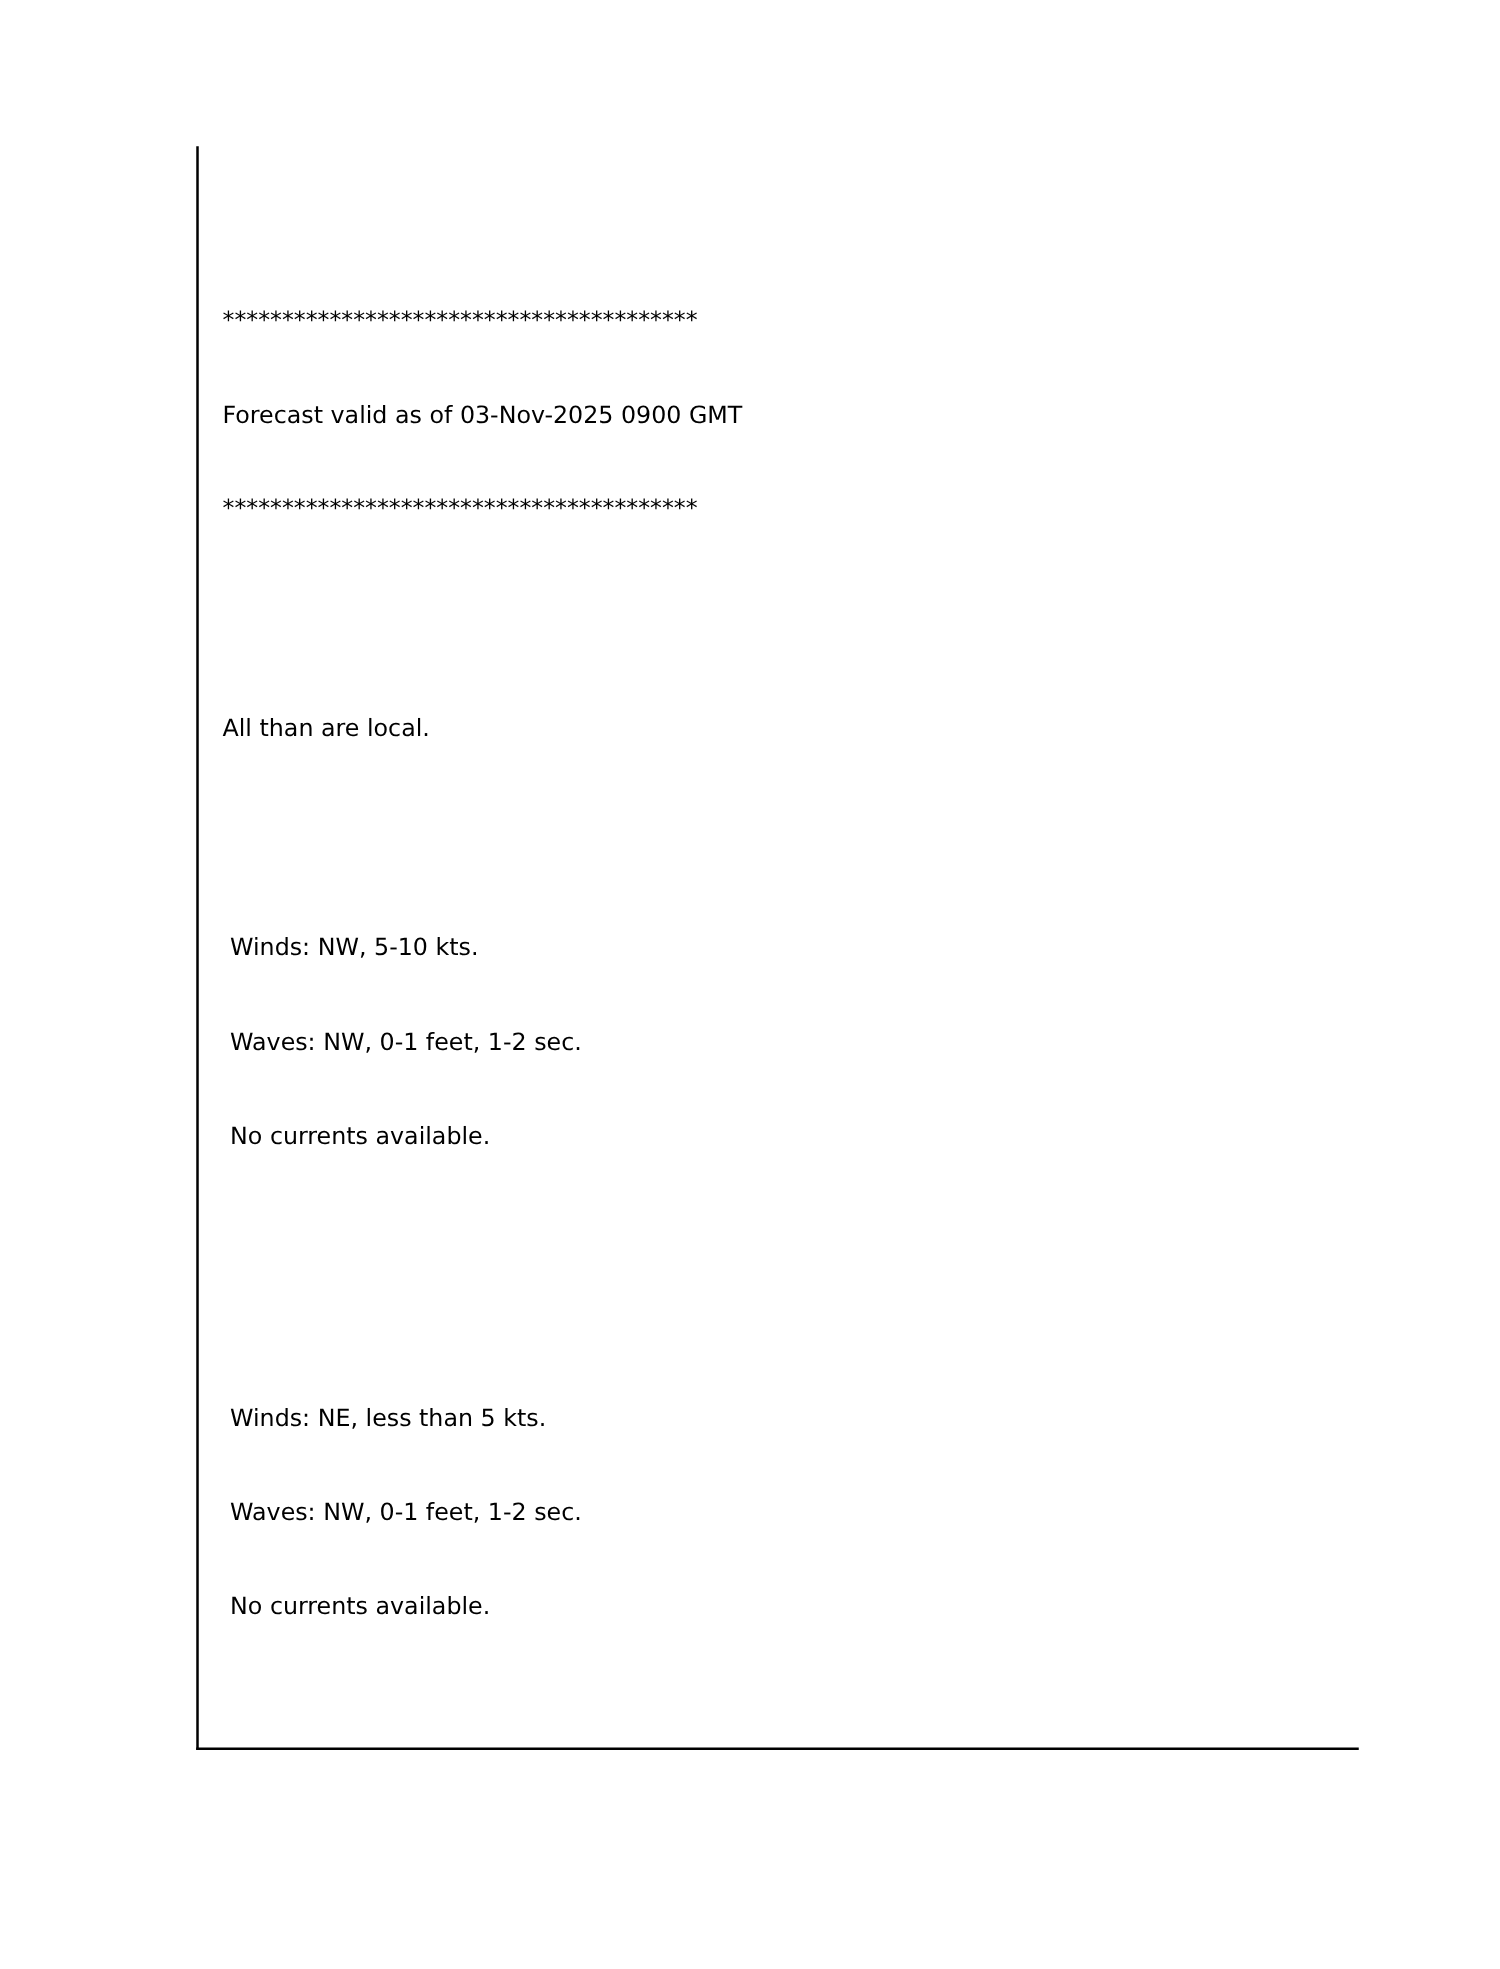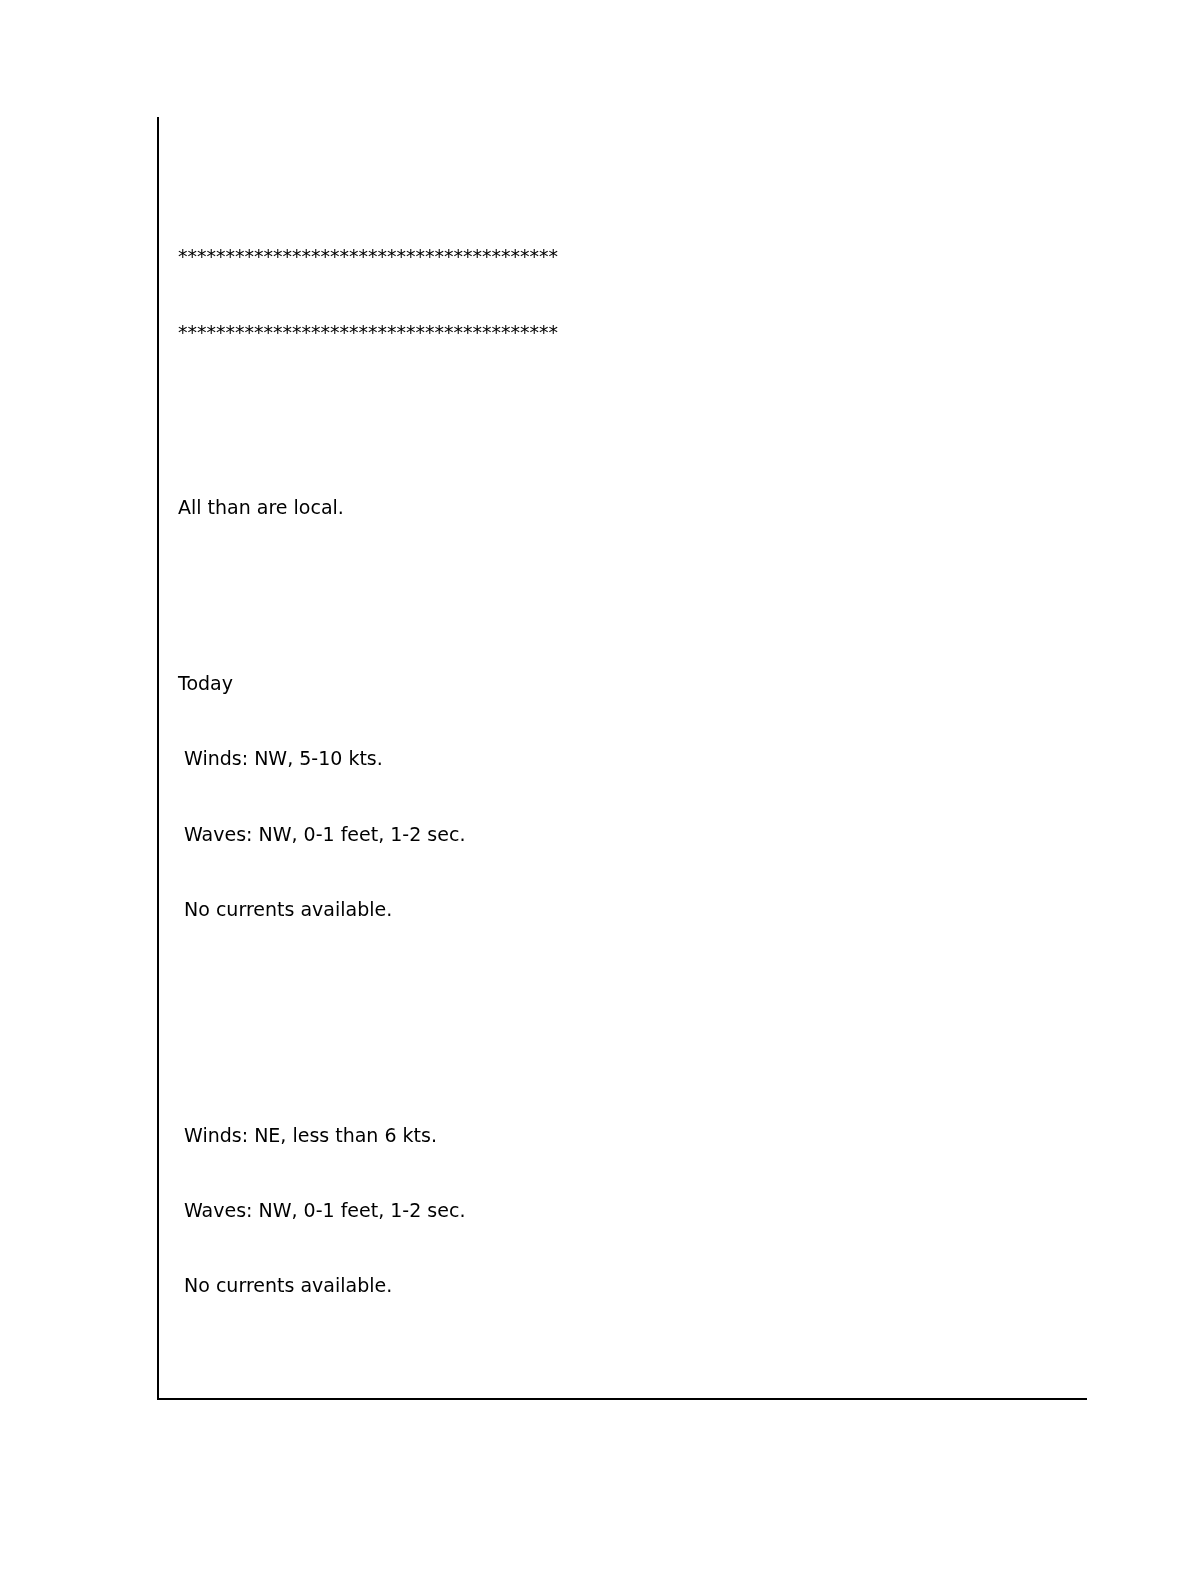--- a/index.html
+++ b/index.html
@@ -36,34 +36,34 @@
 </style>
 </head>
 <body>
 
 <div class="page-border"></div>
 
 <div class="content">
 
   <div class="gap">
     <div class="line">****************************************</div>
+    <div class="line">Forecast valid as of 03-Nov-2025 0900 GMT</div>
     <div class="line">****************************************</div>
   </div>
 
   <div class="gap line">All than are local.</div>
 
   <div class="gap">
-    <div class="line">Today</div>
     <div class="line"> Winds: NW, 5-10 kts.</div>
     <div class="line"> Waves: NW, 0-1 feet, 1-2 sec.</div>
     <div class="line"> No currents available.</div>
   </div>
 
   <div class="gap">
-    <div class="line"> Winds: NE, less than 6 kts.</div>
+    <div class="line"> Winds: NE, less than 5 kts.</div>
     <div class="line"> Waves: NW, 0-1 feet, 1-2 sec.</div>
     <div class="line"> No currents available.</div>
   </div>
 
   
 
   
 
   
 

